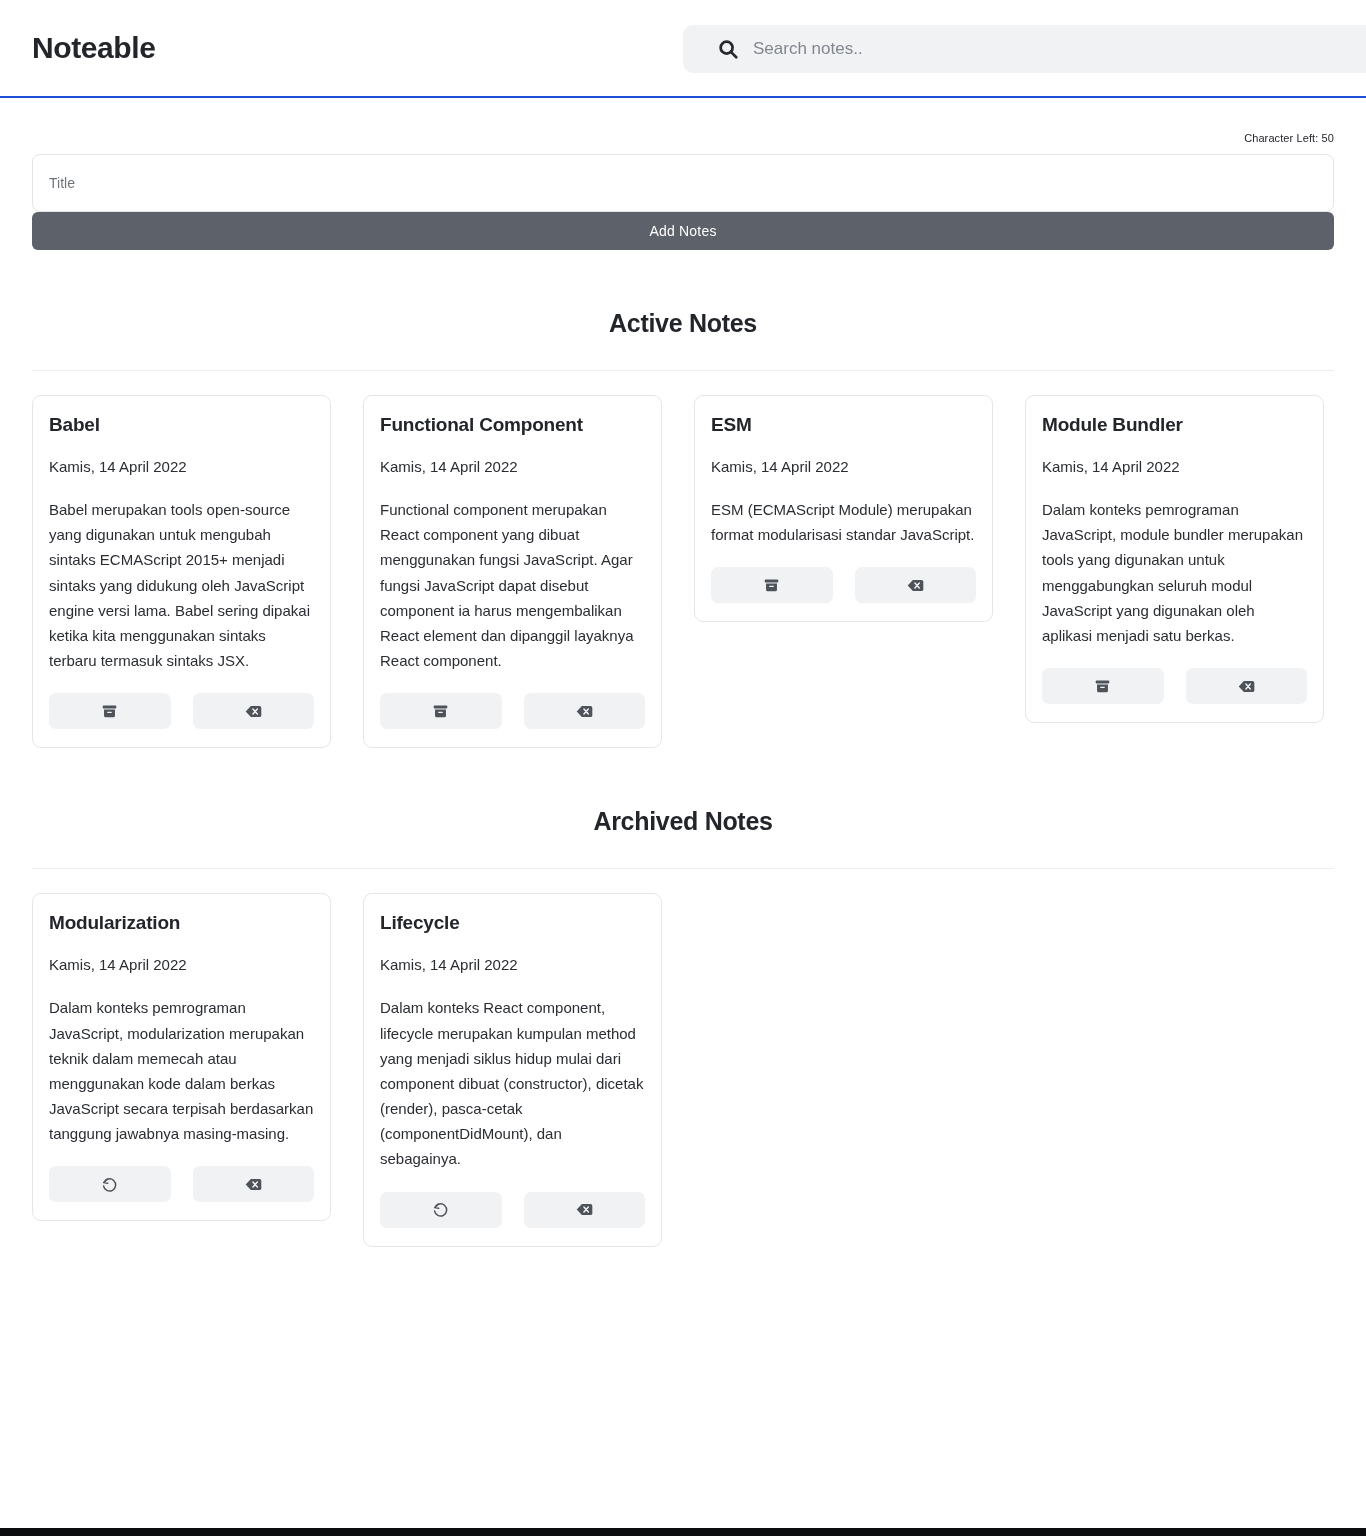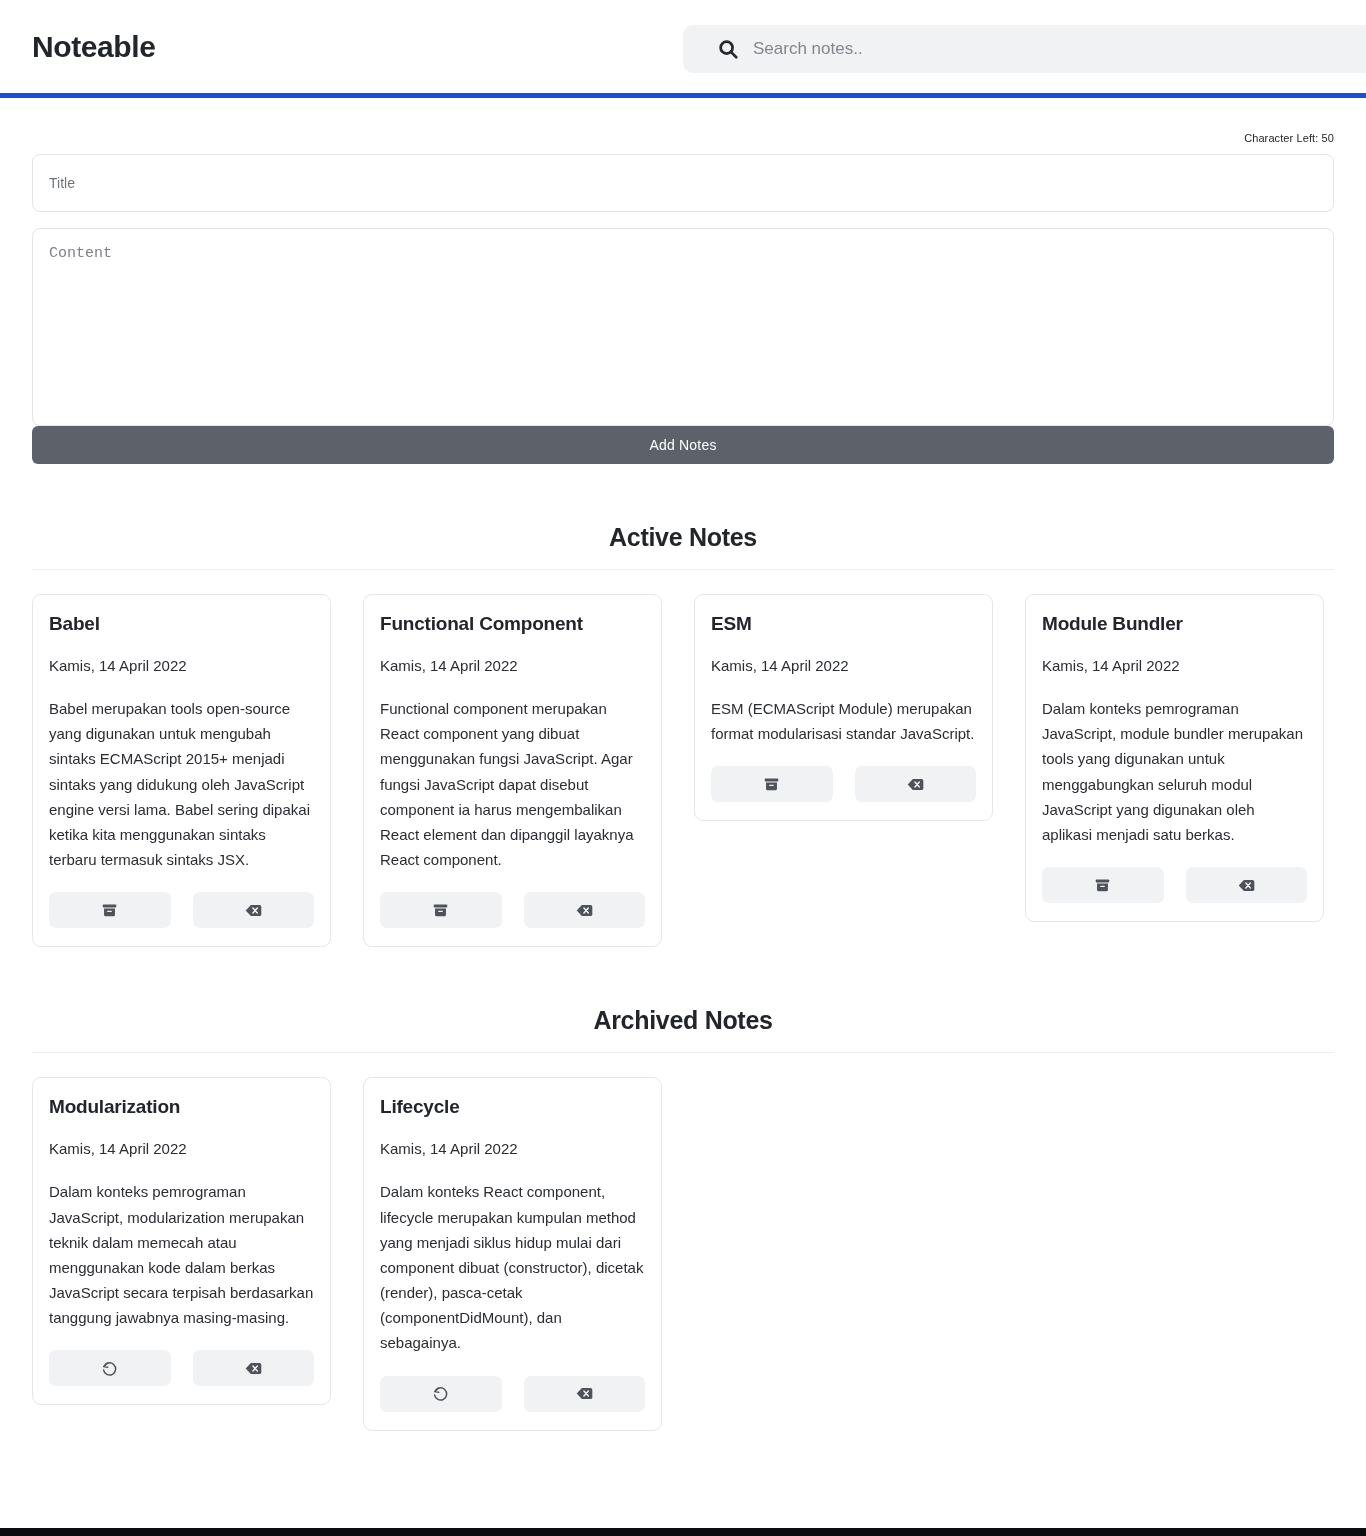--- a/index.html
+++ b/index.html
@@ -8,21 +8,21 @@
     min-height: 1536px;
     background: #ffffff;
     font-family: "Liberation Sans", sans-serif;
     -webkit-font-smoothing: antialiased;
   }
   body { position: relative; }
 
   
   .navbar {
     height: 98px;
-    border-bottom: 5px solid #1d4ed8;
+    border-bottom: 2px solid #1d4ed8;
     display: flex;
     align-items: center;
     padding: 0 32px;
     position: relative;
   }
   .brand {
     font-size: 30px;
     font-weight: 800;
     letter-spacing: -0.4px;
     color: #22252a;
@@ -110,21 +110,21 @@
 
   
   .section { padding: 0 32px; }
   .section-title {
     text-align: center;
     font-size: 25px;
     font-weight: 800;
     color: #22252a;
     letter-spacing: -0.3px;
     padding-top: 59px;
-    padding-bottom: 17px;
+    padding-bottom: 32px;
     border-bottom: 1px solid #edeef0;
   }
   .cards {
     display: flex;
     flex-wrap: wrap;
     gap: 32px;
     align-items: flex-start;
     padding-top: 24px;
   }
   .card {
@@ -189,21 +189,20 @@
         <line x1="15.4" y1="15.4" x2="21" y2="21"></line>
       </svg>
     </span>
     <input class="search-input" type="text" placeholder="Search notes.." style="">
   </div>
 </div>
 
 <div class="form-area">
   <div class="char-left">Character Left: 50</div>
   <input class="title-input" type="text" placeholder="Title" style="">
-  <textarea class="content-input" placeholder="Content" style=""></textarea>
   <button class="add-btn">Add Notes</button>
 </div>
 
 <div class="section">
   <div class="section-title">Active Notes</div>
   <div class="cards" id="active-cards">
       <div class="card">
         <div class="card-title">Babel</div>
         <div class="card-date">Kamis, 14 April 2022</div>
         <div class="card-body">Babel merupakan tools open-source yang digunakan untuk mengubah sintaks ECMAScript 2015+ menjadi sintaks yang didukung oleh JavaScript engine versi lama. Babel sering dipakai ketika kita menggunakan sintaks terbaru termasuk sintaks JSX.</div>

